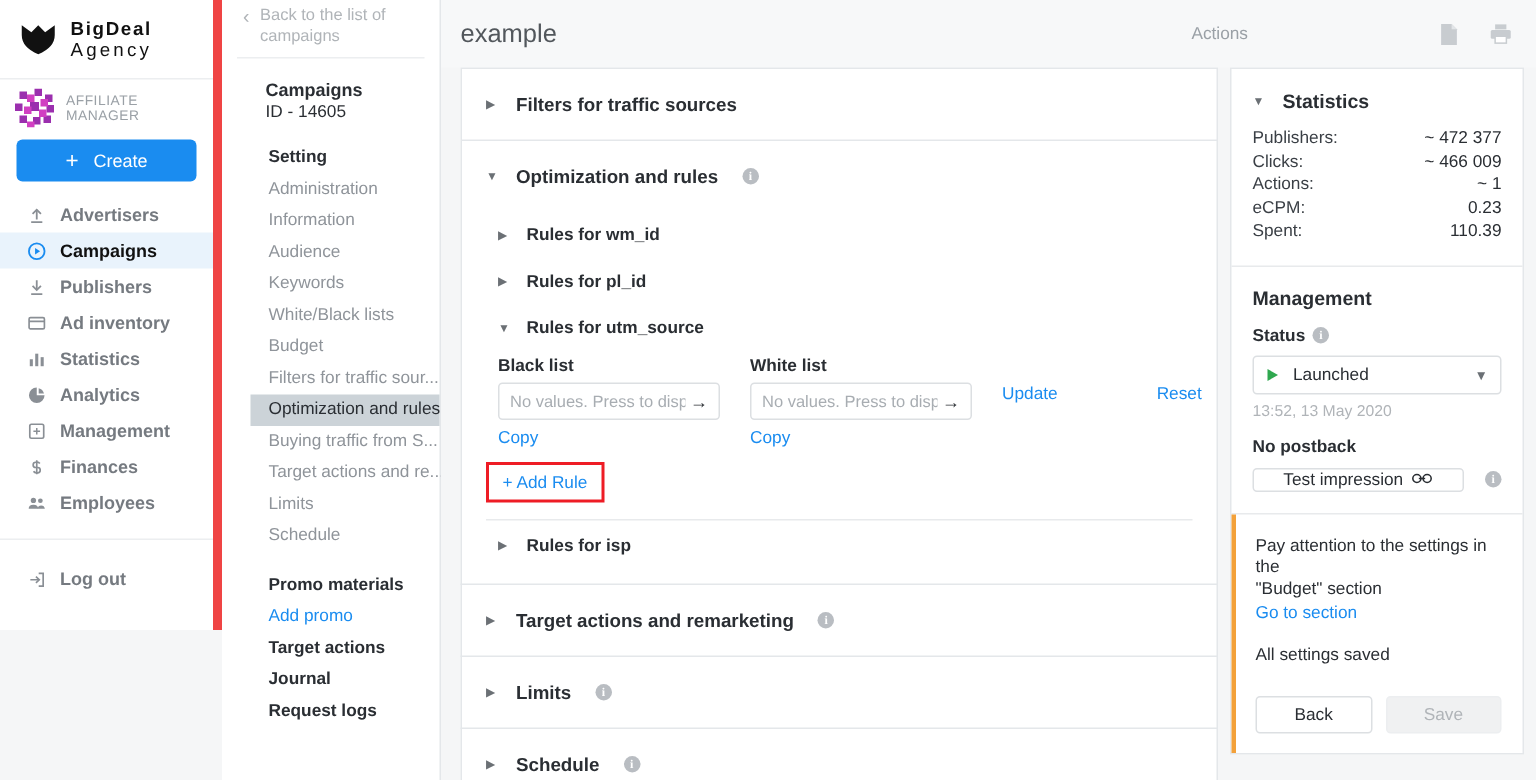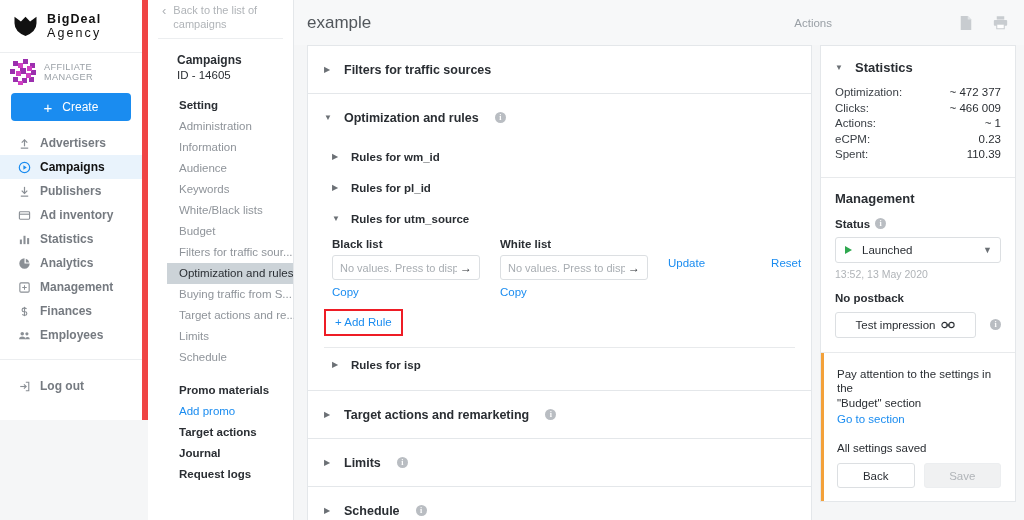--- a/index.html
+++ b/index.html
@@ -161,33 +161,33 @@
     background: #fff;
   }
   .play-tri { width: 0; height: 0; border-left: 7px solid #2fa84f;
               border-top: 4.5px solid transparent; border-bottom: 4.5px solid transparent;
               margin-right: 10px; }
   .sel-val { font-size: 11.5px; color: #2a2e33; flex: 1 1 auto; }
   .chev { color: #6b7075; font-size: 9px; }
   .ts { font-size: 10.5px; color: #b0b4b8; margin-top: 5px; }
   .postback { font-size: 11.5px; font-weight: bold; color: #2a2e33; margin-top: 12px; }
   .test-row { display: flex; align-items: center; gap: 9px; margin-top: 8px; }
-  .test-btn { flex: 1 1 auto; height: 26px; border: 1px solid #dcdfe2; border-radius: 3px;
+  .test-btn { flex: 1 1 auto; height: 16px; border: 1px solid #dcdfe2; border-radius: 3px;
               background: #fff; display: flex; align-items: center; justify-content: center;
               gap: 6px; font-size: 11.5px; color: #2a2e33; cursor: pointer;
               font-family: inherit; }
 
   .notice { border-left: 3px solid #f3a13a; padding: 14px 14px 13px 13px; }
   .notice-txt { font-size: 11.5px; color: #2a2e33; line-height: 14.5px; }
   .notice-link { font-size: 11.5px; color: #1a8cf0; cursor: pointer; display: inline-block;
                  margin-top: 3px; }
   .saved { font-size: 11.5px; color: #2a2e33; margin-top: 16px; }
   .btn-row { display: flex; gap: 9px; margin-top: 9px; }
   .btn { flex: 1 1 0; height: 25px; border-radius: 3px; font-size: 11.5px;
-         font-family: inherit; cursor: pointer; }
+         font-family: inherit; cursor: pointer; margin-top: 12px; }
   .btn-back { border: 1px solid #dcdfe2; background: #fff; color: #2a2e33; }
   .btn-save { border: 1px solid #eceef0; background: #f0f1f2; color: #b0b4b8;
               cursor: default; }
 </style>
 </head>
 <body>
 
 <div class="app">
 
   <div class="sidebar1">
@@ -512,21 +512,21 @@
       <div class="col-right">
         <div class="rcard">
 
           <div class="stats-head">
             <span class="tri">▼</span>
             <span class="stats-title">Statistics</span>
           </div>
 
           <div class="stat-list">
             <div class="stat-row">
-              <span class="stat-k">Optimization:</span>
+              <span class="stat-k">Publishers:</span>
               <span class="stat-v">~ 472 377</span>
             </div>
             <div class="stat-row">
               <span class="stat-k">Clicks:</span>
               <span class="stat-v">~ 466 009</span>
             </div>
             <div class="stat-row">
               <span class="stat-k">Actions:</span>
               <span class="stat-v">~ 1</span>
             </div>

